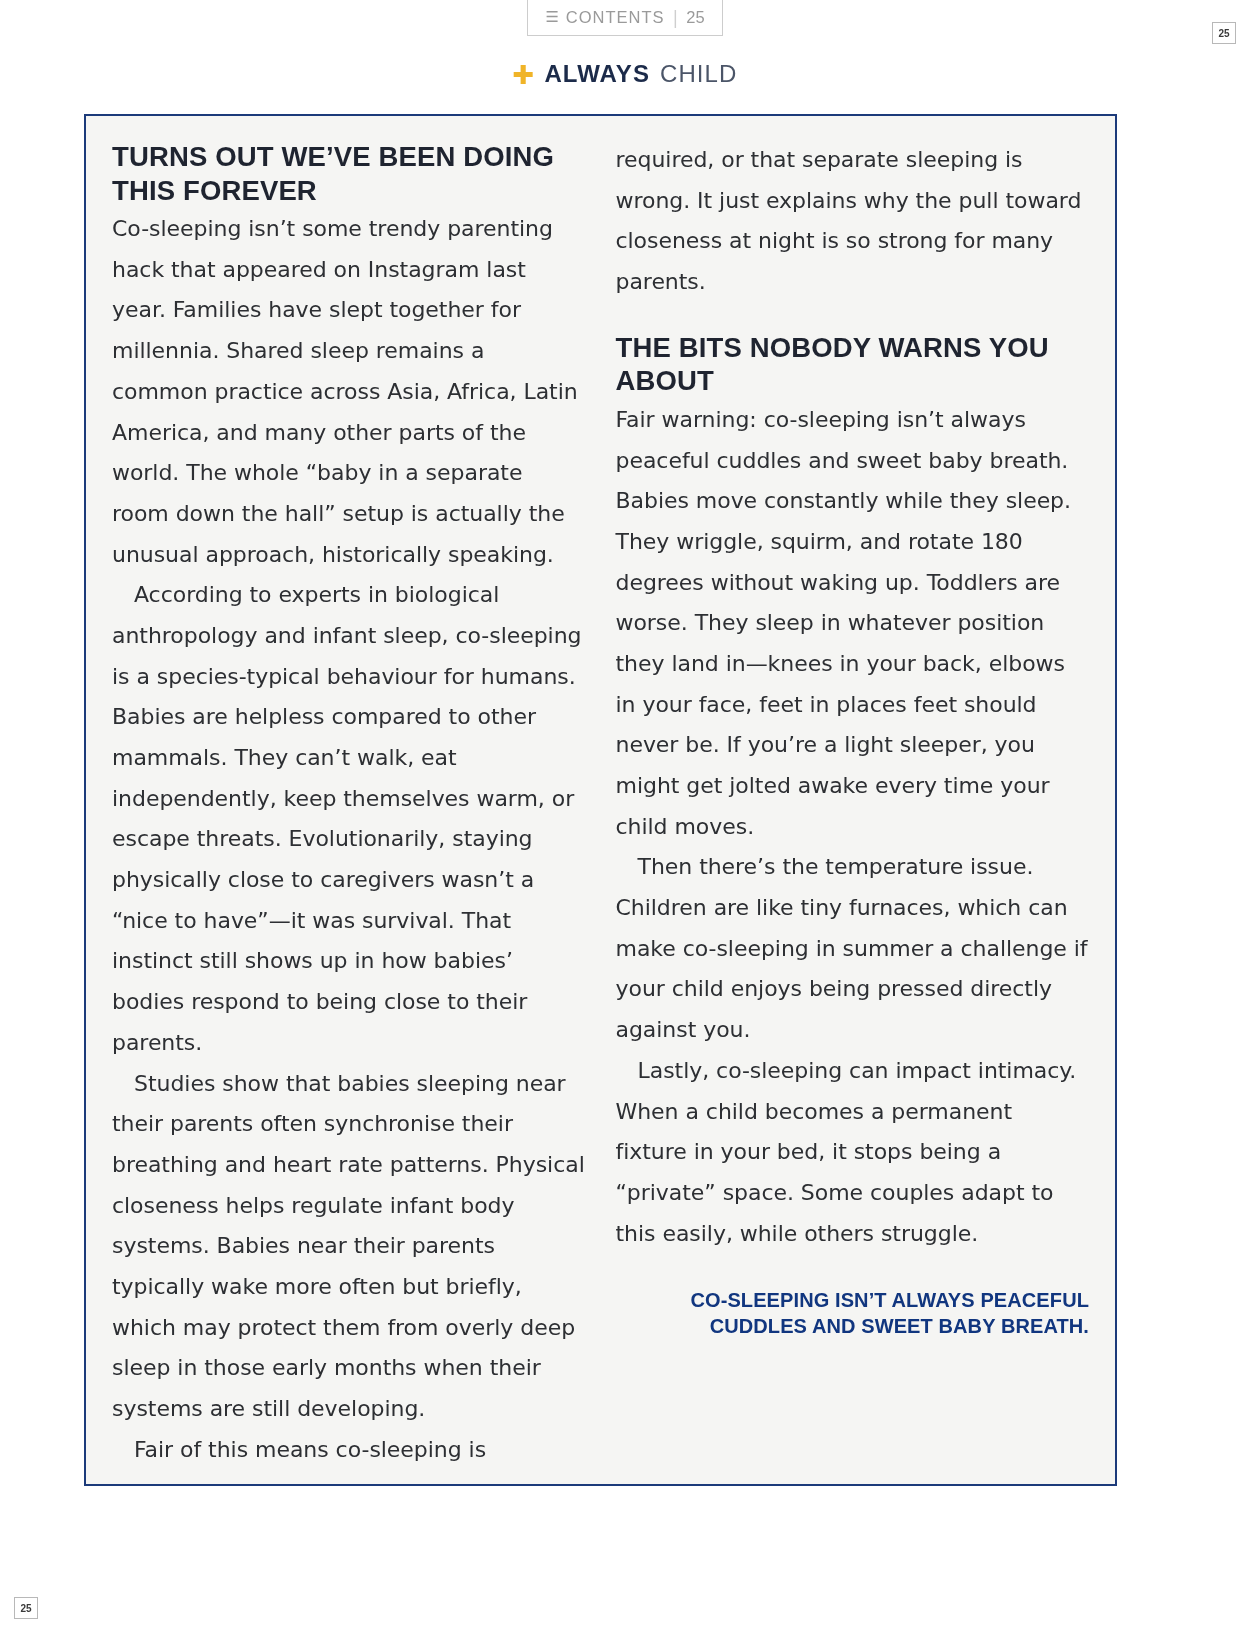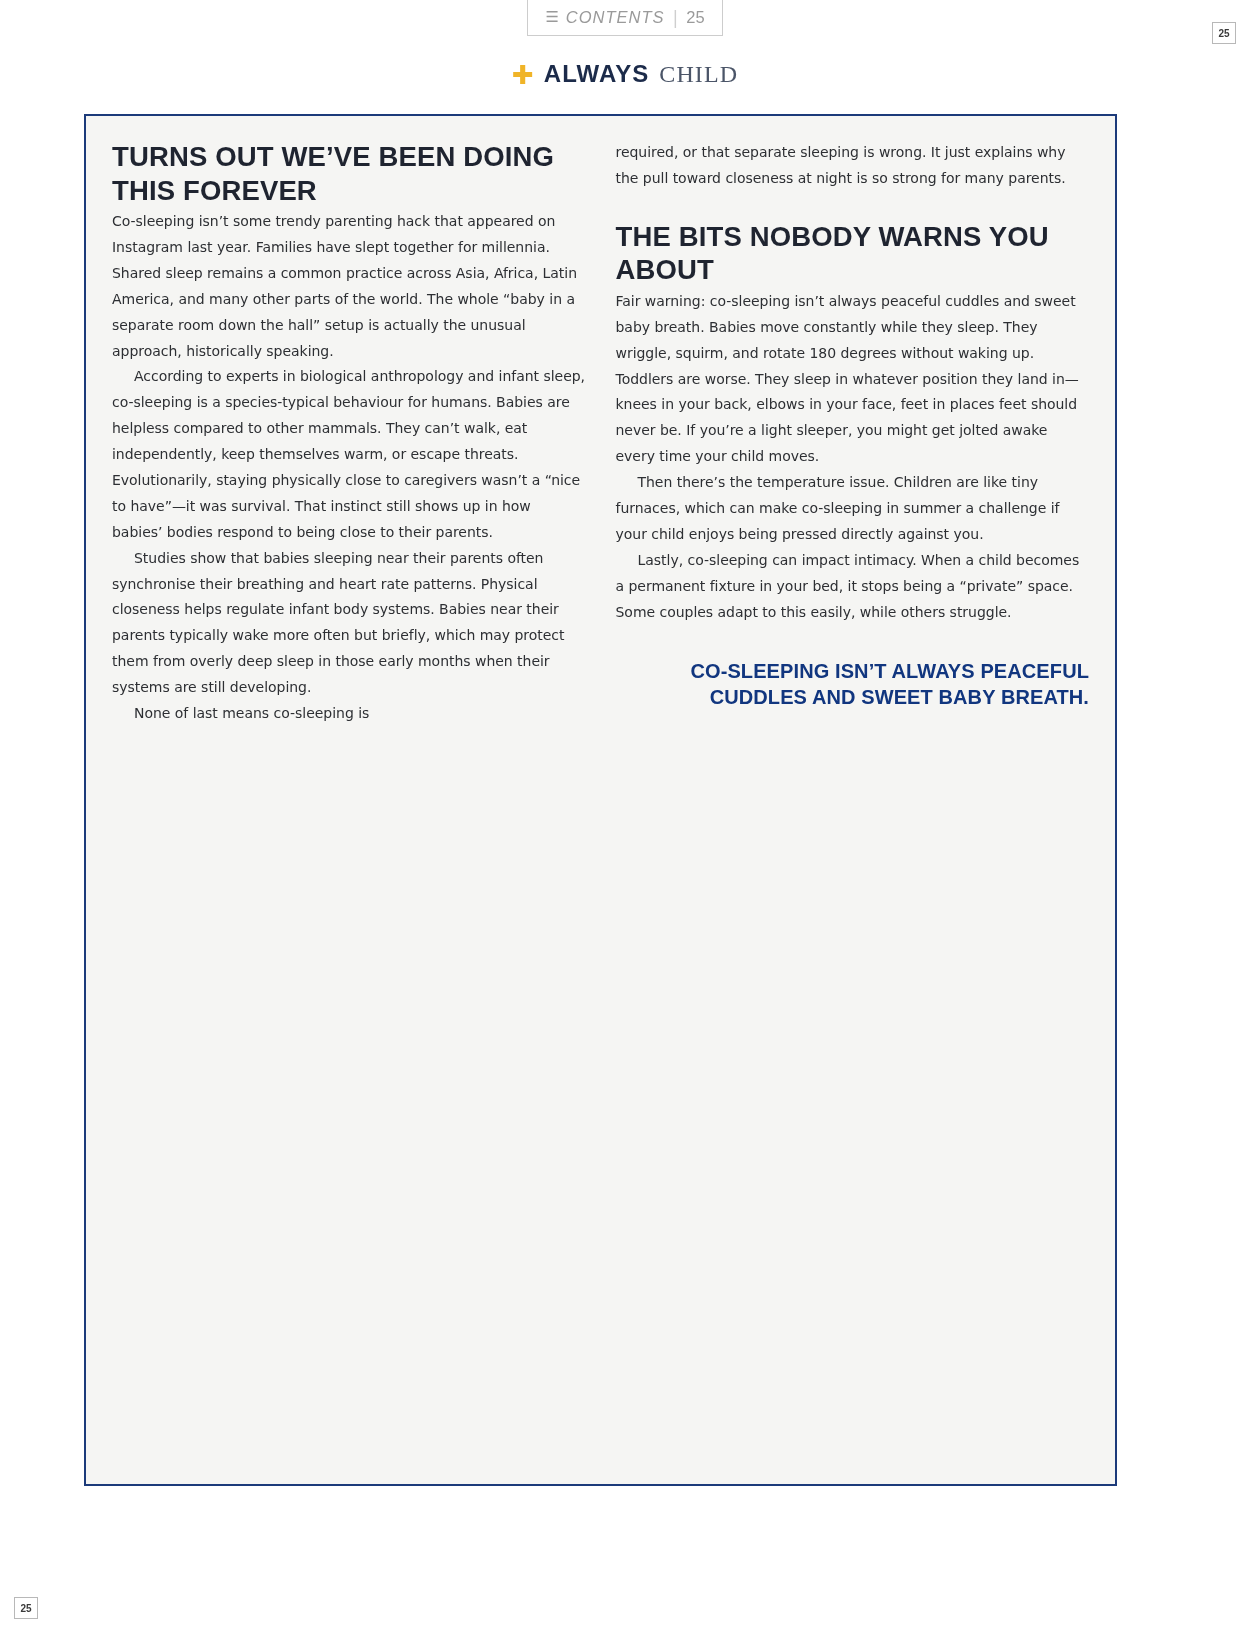--- a/index.html
+++ b/index.html
@@ -37,21 +37,20 @@
     font-size: 15px;
     color: #9a9a9a;
     line-height: 1;
     letter-spacing: 0;
   }
   .contents-pill .label {
     font-size: 16.5px;
     letter-spacing: 0.06em;
     color: #9a9a9a;
     font-family: "Liberation Sans", sans-serif;
-    font-style: italic;
   }
   .contents-pill .divider {
     color: #cfcfcf;
     font-size: 17px;
     margin: 0 1px;
   }
   .contents-pill .pagenum {
     font-size: 16.5px;
     color: #9a9a9a;
     font-family: "Liberation Sans", sans-serif;
@@ -100,21 +99,21 @@
     font-weight: bold;
     letter-spacing: 0.045em;
     color: #1c2b4a;
     font-family: "Liberation Sans", sans-serif;
   }
   .masthead .brand-light {
     font-size: 24px;
     font-weight: normal;
     letter-spacing: 0.045em;
     color: #4b5568;
-    font-family: Liberation Serif, serif;
+    font-family: Liberation Sans, sans-serif;
     text-align: right;
   }
 
   
   .article-frame {
     position: absolute;
     top: 114px;
     left: 84px;
     width: 1033px;
     height: 1372px;
@@ -142,21 +141,21 @@
     font-family: "Liberation Sans", sans-serif;
     font-size: 27.5px;
     font-weight: bold;
     letter-spacing: 0.005em;
     line-height: 1.22;
     color: #1f2430;
     margin: 0 0 2px 0;
   }
   p.body {
     font-family: "DejaVu Sans", sans-serif;
-    font-size: 14px;
+    font-size: 22px;
     line-height: 1.85;
     color: #2d2f33;
     margin: 0;
     letter-spacing: -0.002em;
   }
   p.body.indent { text-indent: 22px; }
 
   .spacer-sm { height: 28px; }
 
   
@@ -191,21 +190,21 @@
 </div>
 
 <div class="article-frame">
   <div class="columns">
 
     <div class="col">
       <h2 class="sec-head">TURNS OUT WE’VE BEEN DOING THIS FOREVER</h2>
       <p class="body">Co-sleeping isn’t some trendy parenting hack that appeared on Instagram last year. Families have slept together for millennia. Shared sleep remains a common practice across Asia, Africa, Latin America, and many other parts of the world. The whole “baby in a separate room down the hall” setup is actually the unusual approach, historically speaking.</p>
       <p class="body indent">According to experts in biological anthropology and infant sleep, co-sleeping is a species-typical behaviour for humans. Babies are helpless compared to other mammals. They can’t walk, eat independently, keep themselves warm, or escape threats. Evolutionarily, staying physically close to caregivers wasn’t a “nice to have”—it was survival. That instinct still shows up in how babies’ bodies respond to being close to their parents.</p>
       <p class="body indent">Studies show that babies sleeping near their parents often synchronise their breathing and heart rate patterns. Physical closeness helps regulate infant body systems. Babies near their parents typically wake more often but briefly, which may protect them from overly deep sleep in those early months when their systems are still developing.</p>
-      <p class="body indent">None of last means co-sleeping is</p>
+      <p class="body indent">Fair of this means co-sleeping is</p>
     </div>
 
     <div class="col">
       <p class="body">required, or that separate sleeping is wrong. It just explains why the pull toward closeness at night is so strong for many parents.</p>
       <div class="spacer-sm"></div>
       <h2 class="sec-head">THE BITS NOBODY WARNS YOU ABOUT</h2>
       <p class="body">Fair warning: co-sleeping isn’t always peaceful cuddles and sweet baby breath. Babies move constantly while they sleep. They wriggle, squirm, and rotate 180 degrees without waking up. Toddlers are worse. They sleep in whatever position they land in—knees in your back, elbows in your face, feet in places feet should never be. If you’re a light sleeper, you might get jolted awake every time your child moves.</p>
       <p class="body indent">Then there’s the temperature issue. Children are like tiny furnaces, which can make co-sleeping in summer a challenge if your child enjoys being pressed directly against you.</p>
       <p class="body indent">Lastly, co-sleeping can impact intimacy. When a child becomes a permanent fixture in your bed, it stops being a “private” space. Some couples adapt to this easily, while others struggle.</p>
       <div class="pullquote">CO-SLEEPING ISN’T ALWAYS PEACEFUL CUDDLES AND SWEET BABY BREATH.</div>

